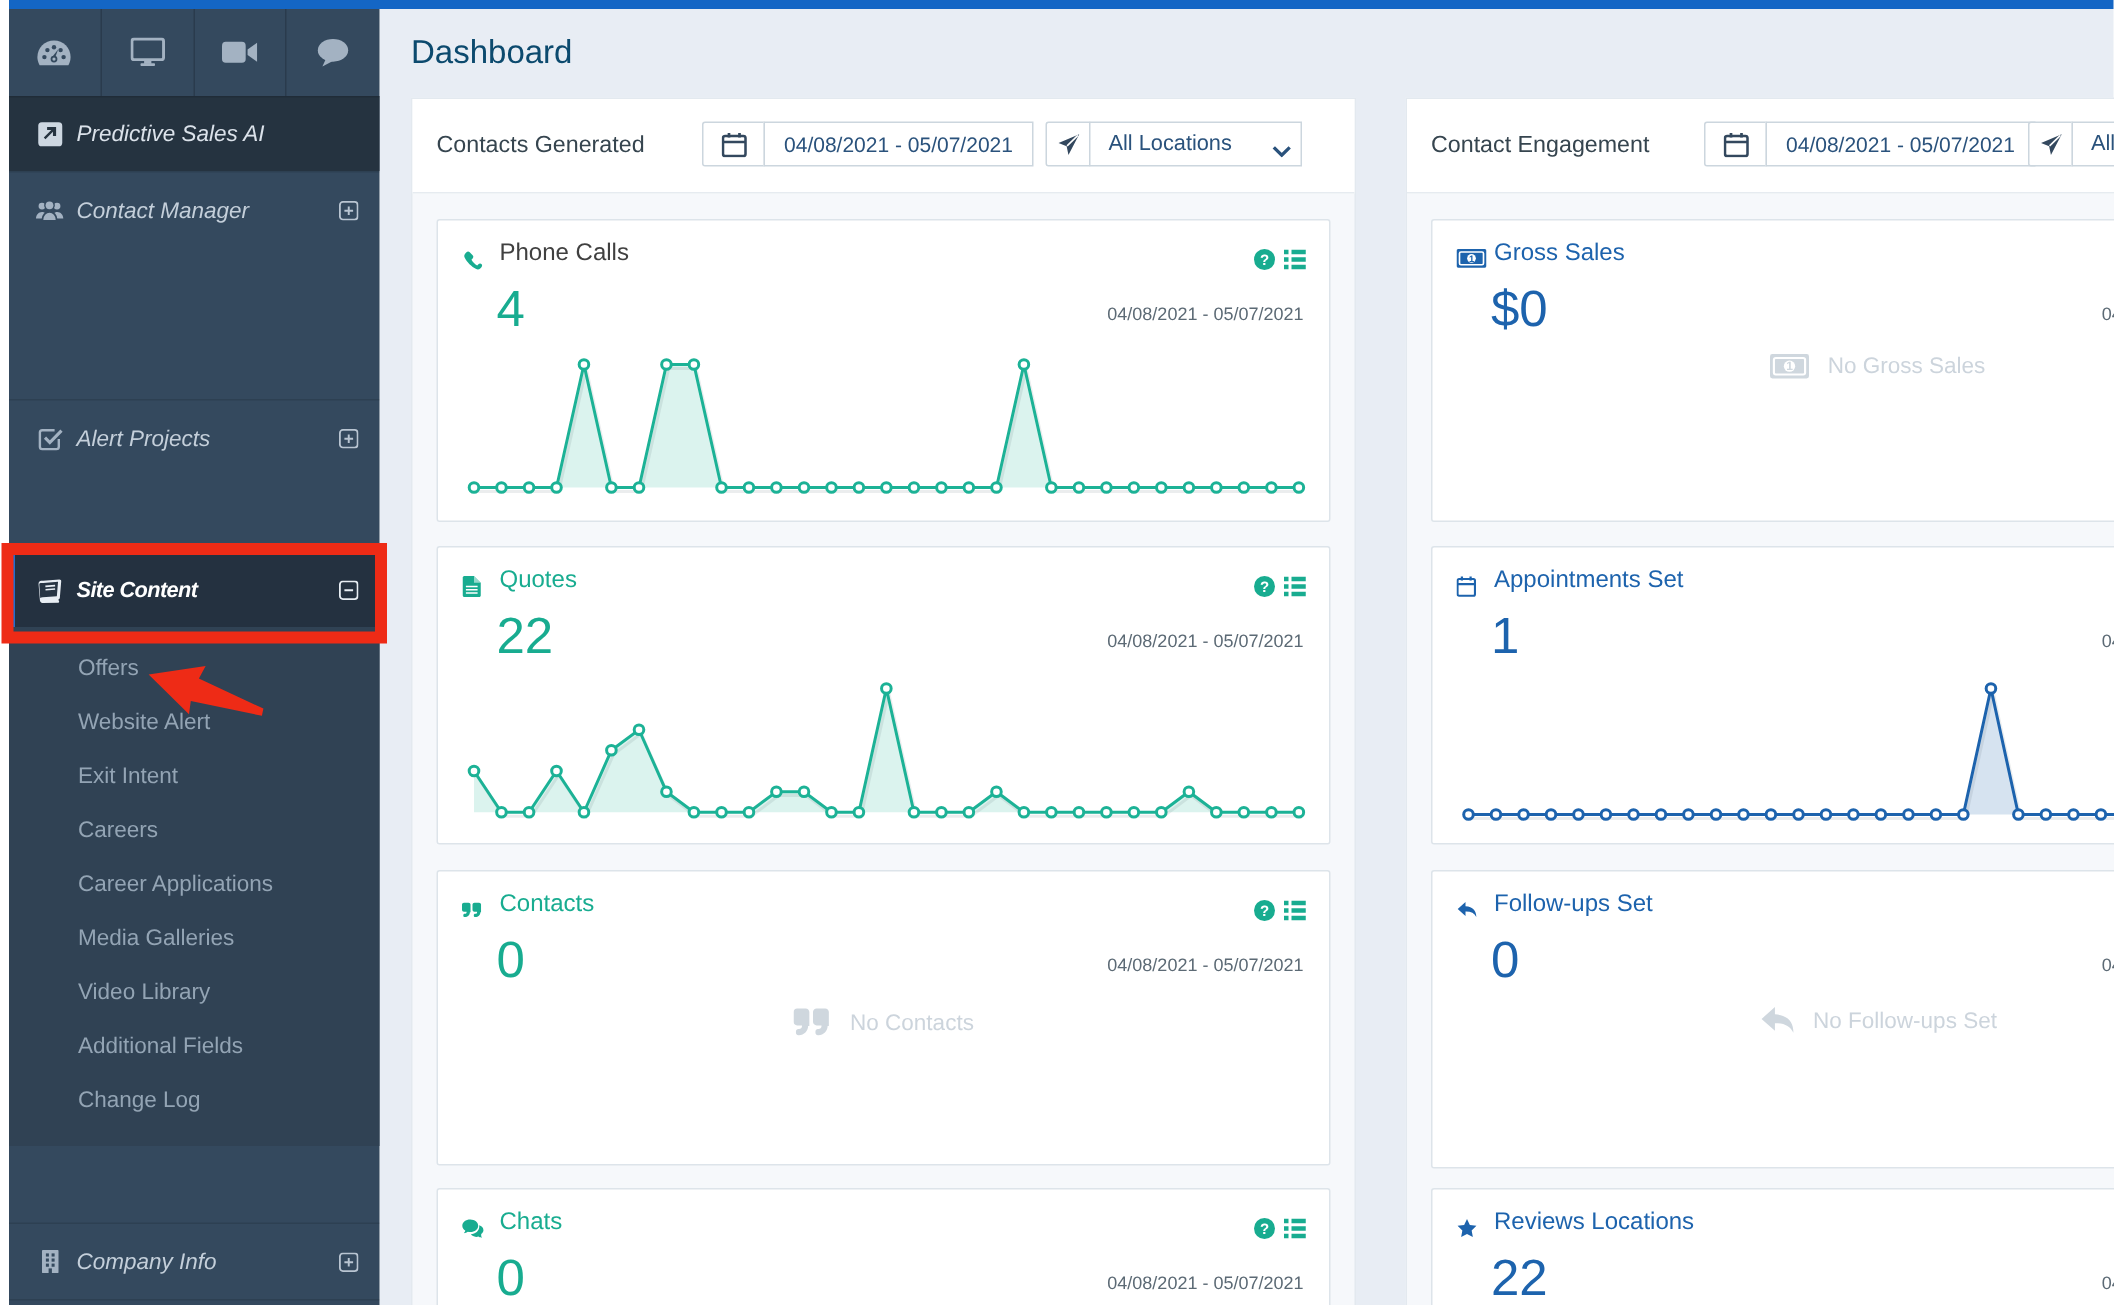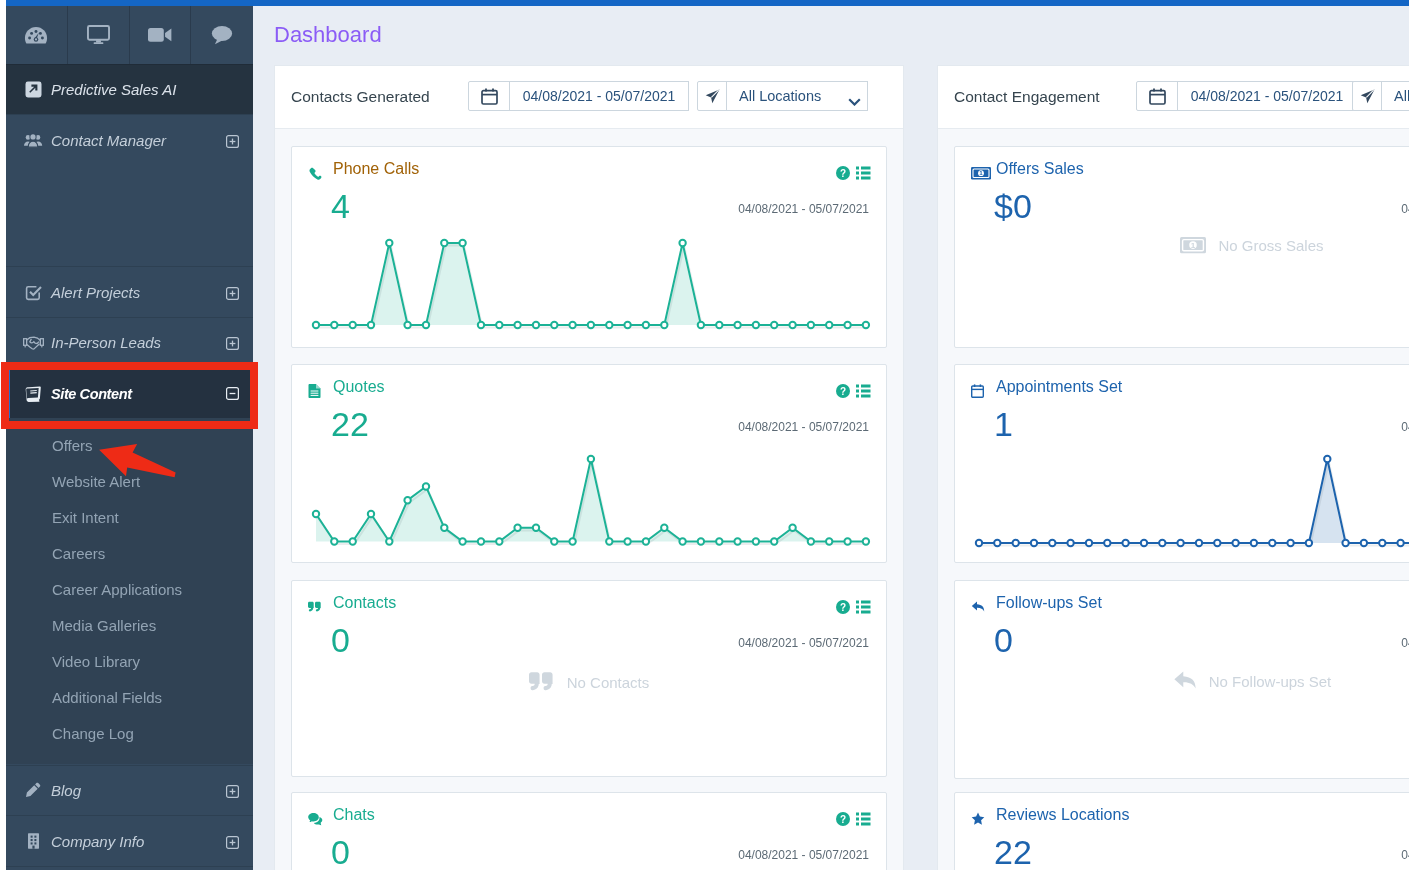--- a/index.html
+++ b/index.html
@@ -12,21 +12,21 @@
 .mitem {position:absolute;left:0;width:247px;border-top:1px solid rgba(0,0,0,0.12);display:flex;align-items:center;color:#c4cfda;font-size:15px;font-style:italic;}
 .mitem.psai {background:#253340;color:#dbe2ea;}
 .mitem.active {background:#243140;color:#fff;border-left:4px solid #1f6fd0;font-weight:bold;font-size:14.5px;letter-spacing:-0.4px;}
 .mic {position:absolute;left:16px;width:22px;display:flex;justify-content:center;}
 .mitem.active .mic {left:12px;}
 .mlabel {position:absolute;left:45px;}
 .mitem.active .mlabel {left:41px;}
 .exp {position:absolute;right:14px;top:50%;margin-top:-6.5px;height:13px;}
 .submenu {position:absolute;left:0;width:247px;background:#304254;}
 .sitem {position:absolute;left:46px;height:36px;line-height:36px;color:#93a4b4;font-size:15px;}
-h1 {position:absolute;left:274px;top:22px;font-size:22px;color:#8b5cf6;font-weight:400;letter-spacing:0;}
+h1 {position:absolute;left:274px;top:22px;font-size:22px;color:#0c4a6e;font-weight:400;letter-spacing:0;}
 .panel {position:absolute;top:65px;width:630px;height:812px;background:#f6f8fb;border:1px solid #e3e9ef;}
 .p-left {left:274px;}
 .p-right {left:937px;}
 .phead {position:absolute;left:0;top:0;width:628px;height:63px;background:#fff;border-bottom:1px solid #e6ebf0;}
 .ptitle {position:absolute;left:16px;top:22px;font-size:15.5px;color:#36454f;}
 .grp {position:absolute;top:15px;height:30px;display:flex;}
 .grp.date {left:193px;}
 .grp.loc {left:422px;}
 .cell {height:30px;background:#fff;border:1px solid #ccd6de;display:flex;align-items:center;justify-content:center;}
 .icel {width:42px;border-radius:2px 0 0 2px;}
@@ -122,66 +122,32 @@
             <path fill="none" stroke="#a3b2c2" stroke-width="2.1" d="M5 7.8l3.2 3.2L16 3.1"></path>
           </svg>
         </span>
         <span class="mlabel">Alert Projects</span>
         <span class="exp"><svg width="13" height="13" viewBox="0 0 13 13">
             <rect x=".6" y=".6" width="11.8" height="11.8" rx="2" fill="none" stroke="#b9c5d2" stroke-width="1.2"></rect>
             <line x1="3.6" y1="6.5" x2="9.4" y2="6.5" stroke="#b9c5d2" stroke-width="1.3"></line>
             <line x1="6.5" y1="3.6" x2="6.5" y2="9.4" stroke="#b9c5d2" stroke-width="1.3"></line>
           </svg></span>
       </div>
-<div class="mitem " style="top:311.0px;height:50.7px">
-        <span class="mic">
-          <svg width="21" height="15" viewBox="0 0 21 14">
-            <g stroke="#a3b2c2" stroke-width="1.3" fill="none">
-              <rect x="0.65" y="3.2" width="3" height="6.6"></rect>
-              <rect x="17.35" y="3.2" width="3" height="6.6"></rect>
-              <path d="M3.8 4.4l3-2.2 4.2-.6 3.4 1 3 2.4"></path>
-              <path d="M3.8 8.9l3 2.7 2.4 1.6c.8.5 1.8.4 2.4-.3l4.9-4.7"></path>
-              <path d="M8.4 3.2l-1.6 3.2c1.2 1.4 2.9 1.4 4.1-.2l1.2 1.4 2 .4 1.9-1.9"></path>
-            </g>
-            <circle cx="2.15" cy="11.3" r=".8" fill="#a3b2c2"></circle>
-            <circle cx="18.85" cy="11.3" r=".8" fill="#a3b2c2"></circle>
-          </svg>
-        </span>
-        <span class="mlabel">In-Person Leads</span>
-        <span class="exp"><svg width="13" height="13" viewBox="0 0 13 13">
-            <rect x=".6" y=".6" width="11.8" height="11.8" rx="2" fill="none" stroke="#b9c5d2" stroke-width="1.2"></rect>
-            <line x1="3.6" y1="6.5" x2="9.4" y2="6.5" stroke="#b9c5d2" stroke-width="1.3"></line>
-            <line x1="6.5" y1="3.6" x2="6.5" y2="9.4" stroke="#b9c5d2" stroke-width="1.3"></line>
-          </svg></span>
-      </div>
 <div class="mitem active" style="top:361.7px;height:50.7px">
         <span class="mic">
           <svg width="17" height="16" viewBox="0 0 17 16">
             <path fill="#e8eef4" d="M3.8 1.2L14.6.4c.8 0 1.3.5 1.2 1.2l-.9 10.9c0 .6-.4 1-1 1.2l.5 1.3c.2.4-.1.8-.5.8l-10.2.2c-1.1 0-2-.8-2.1-1.9L.7 3.4C.6 2.3 1.4 1.3 2.5 1.2z"></path>
             <path fill="#273544" d="M3.9 2.6l9.8-.7-.8 9.6-9.5.6c-.6 0-1.2.2-1.6.5l-.6-9c0-.5.3-.9.8-1z"></path>
             <path fill="#e8eef4" d="M5.2 4.4l6.5-.5.1 1.1-6.5.5zm.1 2.2l6.4-.5.1 1.1-6.4.5z"></path>
           </svg>
         </span>
         <span class="mlabel">Site Content</span>
         <span class="exp"><svg width="13" height="13" viewBox="0 0 13 13">
             <rect x=".6" y=".6" width="11.8" height="11.8" rx="2" fill="none" stroke="#e8eef4" stroke-width="1.2"></rect>
             <line x1="3.6" y1="6.5" x2="9.4" y2="6.5" stroke="#e8eef4" stroke-width="1.3"></line>
-          </svg></span>
-      </div>
-<div class="mitem " style="top:758.5px;height:50.7px">
-        <span class="mic">
-          <svg width="16" height="16" viewBox="0 0 16 16">
-            <path fill="#a3b2c2" d="M11.4 1.1c.5-.5 1.3-.5 1.8 0l1.7 1.7c.5.5.5 1.3 0 1.8l-1.3 1.3-3.5-3.5zM9.2 3.3l3.5 3.5-7.3 7.3L1 15l.9-4.4z"></path>
-          </svg>
-        </span>
-        <span class="mlabel">Blog</span>
-        <span class="exp"><svg width="13" height="13" viewBox="0 0 13 13">
-            <rect x=".6" y=".6" width="11.8" height="11.8" rx="2" fill="none" stroke="#b9c5d2" stroke-width="1.2"></rect>
-            <line x1="3.6" y1="6.5" x2="9.4" y2="6.5" stroke="#b9c5d2" stroke-width="1.3"></line>
-            <line x1="6.5" y1="3.6" x2="6.5" y2="9.4" stroke="#b9c5d2" stroke-width="1.3"></line>
           </svg></span>
       </div>
 <div class="mitem " style="top:809.2px;height:50.7px">
         <span class="mic">
           <svg width="13" height="16" viewBox="0 0 13 16">
             <rect x="1" y="0.3" width="11" height="15.4" rx=".6" fill="#a3b2c2"></rect>
             <rect x="3.6" y="2.6" width="2" height="2.1" fill="#34495e"></rect>
             <rect x="3.6" y="6" width="2" height="2.1" fill="#34495e"></rect>
             <rect x="3.6" y="9.4" width="2" height="2.1" fill="#34495e"></rect>
             <rect x="7.4" y="2.6" width="2" height="2.1" fill="#34495e"></rect>
@@ -235,21 +201,21 @@
           </span>
           <span class="cell scel">All Locations<span class="chev"><svg width="13" height="8" viewBox="0 0 13 8">
                 <path fill="none" stroke="#2a527c" stroke-width="2.2" d="M1.2 1.2l5.3 5.3 5.3-5.3"></path>
               </svg></span></span>
         </div>
       </div>
 <div class="card" style="top:80px;height:202px">
         <span class="cic"><svg width="14" height="14" viewBox="0 0 16 16">
             <path fill="#18ac90" d="M15 11.6c-.7-.7-1.8-.7-2.5 0l-.9.9c-1.7-1-3.4-2.7-4.4-4.4l.9-.9c.7-.7.7-1.8 0-2.5L5.9 2.5c-.7-.7-1.8-.7-2.5 0l-.9.9C1.7 4.2 1.5 5.4 2 6.5c1.7 3.5 5.3 7.1 8.8 8.8 1.1.5 2.3.3 3.1-.5l.9-.9c.7-.7.7-1.8 0-2.5L15 11.6z"></path>
           </svg></span>
-        <div class="ctitle" style="color:#a16207">Phone Calls</div>
+        <div class="ctitle" style="color:#404040">Phone Calls</div>
         <div class="cnum" style="color:#18ac90">4</div>
         <div class="cdate">04/08/2021 - 05/07/2021</div>
         <span class="qic"><svg width="14" height="14" viewBox="0 0 14 14">
             <circle cx="7" cy="7" r="7" fill="#18ac90"></circle>
             <text x="7" y="10.6" font-family="Liberation Sans" font-size="10" font-weight="bold" fill="#fff" text-anchor="middle">?</text>
           </svg></span>
         <span class="lic"><svg width="15" height="14" viewBox="0 0 15 14">
             <rect x="0" y="0.5" width="3" height="3" fill="#18ac90"></rect>
             <rect x="5" y="0.5" width="9.5" height="3" fill="#18ac90"></rect>
             <rect x="0" y="5.5" width="3" height="3" fill="#18ac90"></rect>
@@ -425,21 +391,21 @@
           <span class="cell scel">All Locations</span>
         </div>
       </div>
 <div class="card" style="top:80px;height:202px">
         <span class="cic"><svg width="20" height="13" viewBox="0 0 20 13">
             <rect x="0" y="0" width="20" height="12.5" rx="1.2" fill="#1d63ad"></rect>
             <rect x="2" y="2" width="16" height="8.5" rx="1" fill="none" stroke="#fff" stroke-width="1.1"></rect>
             <circle cx="10" cy="6.2" r="2.9" fill="#fff"></circle>
             <text x="10" y="8.4" font-family="Liberation Sans" font-size="6.2" font-weight="bold" fill="#1d63ad" text-anchor="middle">1</text>
           </svg></span>
-        <div class="ctitle" style="color:#1d63ad">Offers Sales</div>
+        <div class="ctitle" style="color:#1d63ad">Gross Sales</div>
         <div class="cnum" style="color:#1d63ad">$0</div>
         <div class="cdate">04/08/2021 - 05/07/2021</div>
         <div class="empty" style="top:88px"><svg width="26" height="17" viewBox="0 0 20 13">
             <rect x="0" y="0" width="20" height="12.5" rx="1.2" fill="#cfd7de"></rect>
             <rect x="2" y="2" width="16" height="8.5" rx="1" fill="none" stroke="#fff" stroke-width="1.1"></rect>
             <circle cx="10" cy="6.2" r="2.9" fill="#fff"></circle>
             <text x="10" y="8.4" font-family="Liberation Sans" font-size="6.2" font-weight="bold" fill="#cfd7de" text-anchor="middle">1</text>
           </svg><span>No Gross Sales</span></div>
       </div>
       <div class="card" style="top:298px;height:199px">

